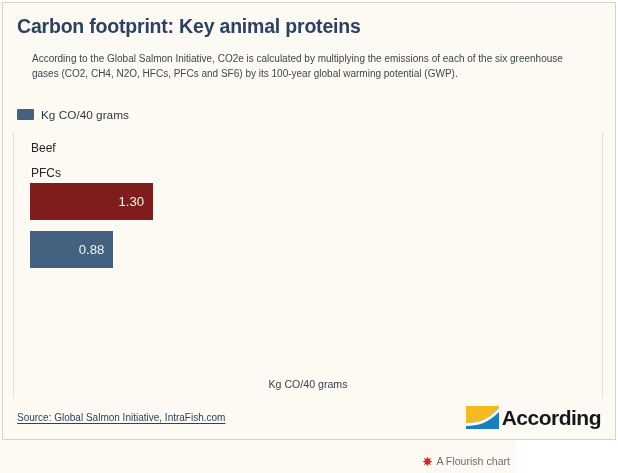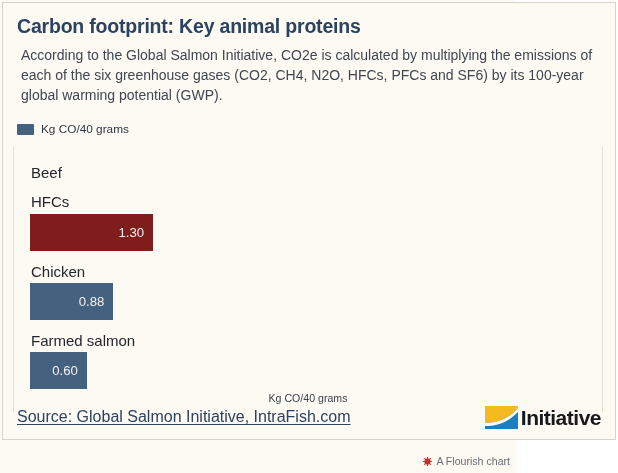--- a/index.html
+++ b/index.html
@@ -40,24 +40,24 @@
   }
   .chart-title {
     font-size: 19.5px;
     font-weight: bold;
     color: #2b4360;
     letter-spacing: -0.2px;
     margin: 0 0 9px 0;
     line-height: 1.15;
   }
   .chart-subtitle {
-    font-size: 14px;
+    font-size: 10px;
     color: #3f4750;
     line-height: 1.42;
-    margin: 4px;
+    margin: 15px;
     max-width: 580px;
   }
 
   
   .legend {
     display: flex;
     align-items: center;
     gap: 7px;
     padding: 12px 0 0 14px;
   }
@@ -87,23 +87,23 @@
     left: 16px;
     right: 11px;
     top: 6px;
   }
   .bar-row {
     margin-bottom: 11px;
   }
   .bar-row:last-child { margin-bottom: 0; }
 
   .bar-name {
-    font-size: 15px;
+    font-size: 12px;
     color: #23272c;
-    margin: 12px 0 3px 1px;
+    margin: 4px 0 3px 1px;
     line-height: 1.15;
   }
   .bar-track {
     position: relative;
     height: 37px;
   }
   .bar-fill {
     position: relative;
     height: 37px;
     background: #44617f;
@@ -136,21 +136,21 @@
     right: 0;
     bottom: 0;
     height: 44px;
     display: flex;
     align-items: center;
     justify-content: space-between;
     padding: 0 14px 0 14px;
     box-sizing: border-box;
   }
   .source-link {
-    font-size: 16px;
+    font-size: 10px;
     color: #2b4360;
     text-decoration: underline;
     text-underline-offset: 2px;
     cursor: pointer;
   }
   .logo {
     display: flex;
     align-items: center;
     gap: 3px;
   }
@@ -203,60 +203,51 @@
     </div>
 
     <div class="plot">
       <div class="bar-rows">
 
         <div class="bar-row">
           <div class="bar-name">Beef</div>
         </div>
 
         <div class="bar-row">
-          <div class="bar-name">HFCs</div>
+          <div class="bar-name">PFCs</div>
           <div class="bar-track">
             <div class="bar-fill" style="width: 21.9595%; background: #7f1d1d;">
               <span class="bar-value">1.30</span>
             </div>
           </div>
         </div>
 
         <div class="bar-row">
-          <div class="bar-name">Chicken</div>
           <div class="bar-track">
             <div class="bar-fill" style="width: 14.8649%; background: rgb(68, 97, 127);">
               <span class="bar-value">0.88</span>
             </div>
           </div>
         </div>
 
-        <div class="bar-row">
-          <div class="bar-name">Farmed salmon</div>
-          <div class="bar-track">
-            <div class="bar-fill" style="width: 10.1351%; background: rgb(68, 97, 127);">
-              <span class="bar-value">0.60</span>
-            </div>
-          </div>
-        </div>
 
       </div>
 
       <div class="axis-title">Kg CO/40 grams</div>
     </div>
 
     <div class="footer">
       <span class="source-link">Source: Global Salmon Initiative, IntraFish.com</span>
       <div class="logo">
         <svg class="logo-mark" viewBox="0 0 33 23">
           <rect x="0" y="0" width="33" height="23" fill="#f5b921"></rect>
           <path d="M0 23 L33 23 L33 2 C22 14 12 17 0 17 Z" fill="#1a7fc1"></path>
           <path d="M0 17 C12 17 22 14 33 2 L33 6 C22 17 12 20 0 20 Z" fill="#fdf9f3"></path>
         </svg>
-        <span class="logo-word">Initiative</span>
+        <span class="logo-word">According</span>
       </div>
     </div>
 
   </div>
 
   <div class="credit">
     <svg class="credit-dot" viewBox="0 0 10 10">
       <circle cx="5" cy="5" r="3.4" fill="#d02b2b"></circle>
       <g stroke="#d02b2b" stroke-width="1.3" stroke-linecap="round">
         <line x1="5" y1="0.6" x2="5" y2="2"></line>

